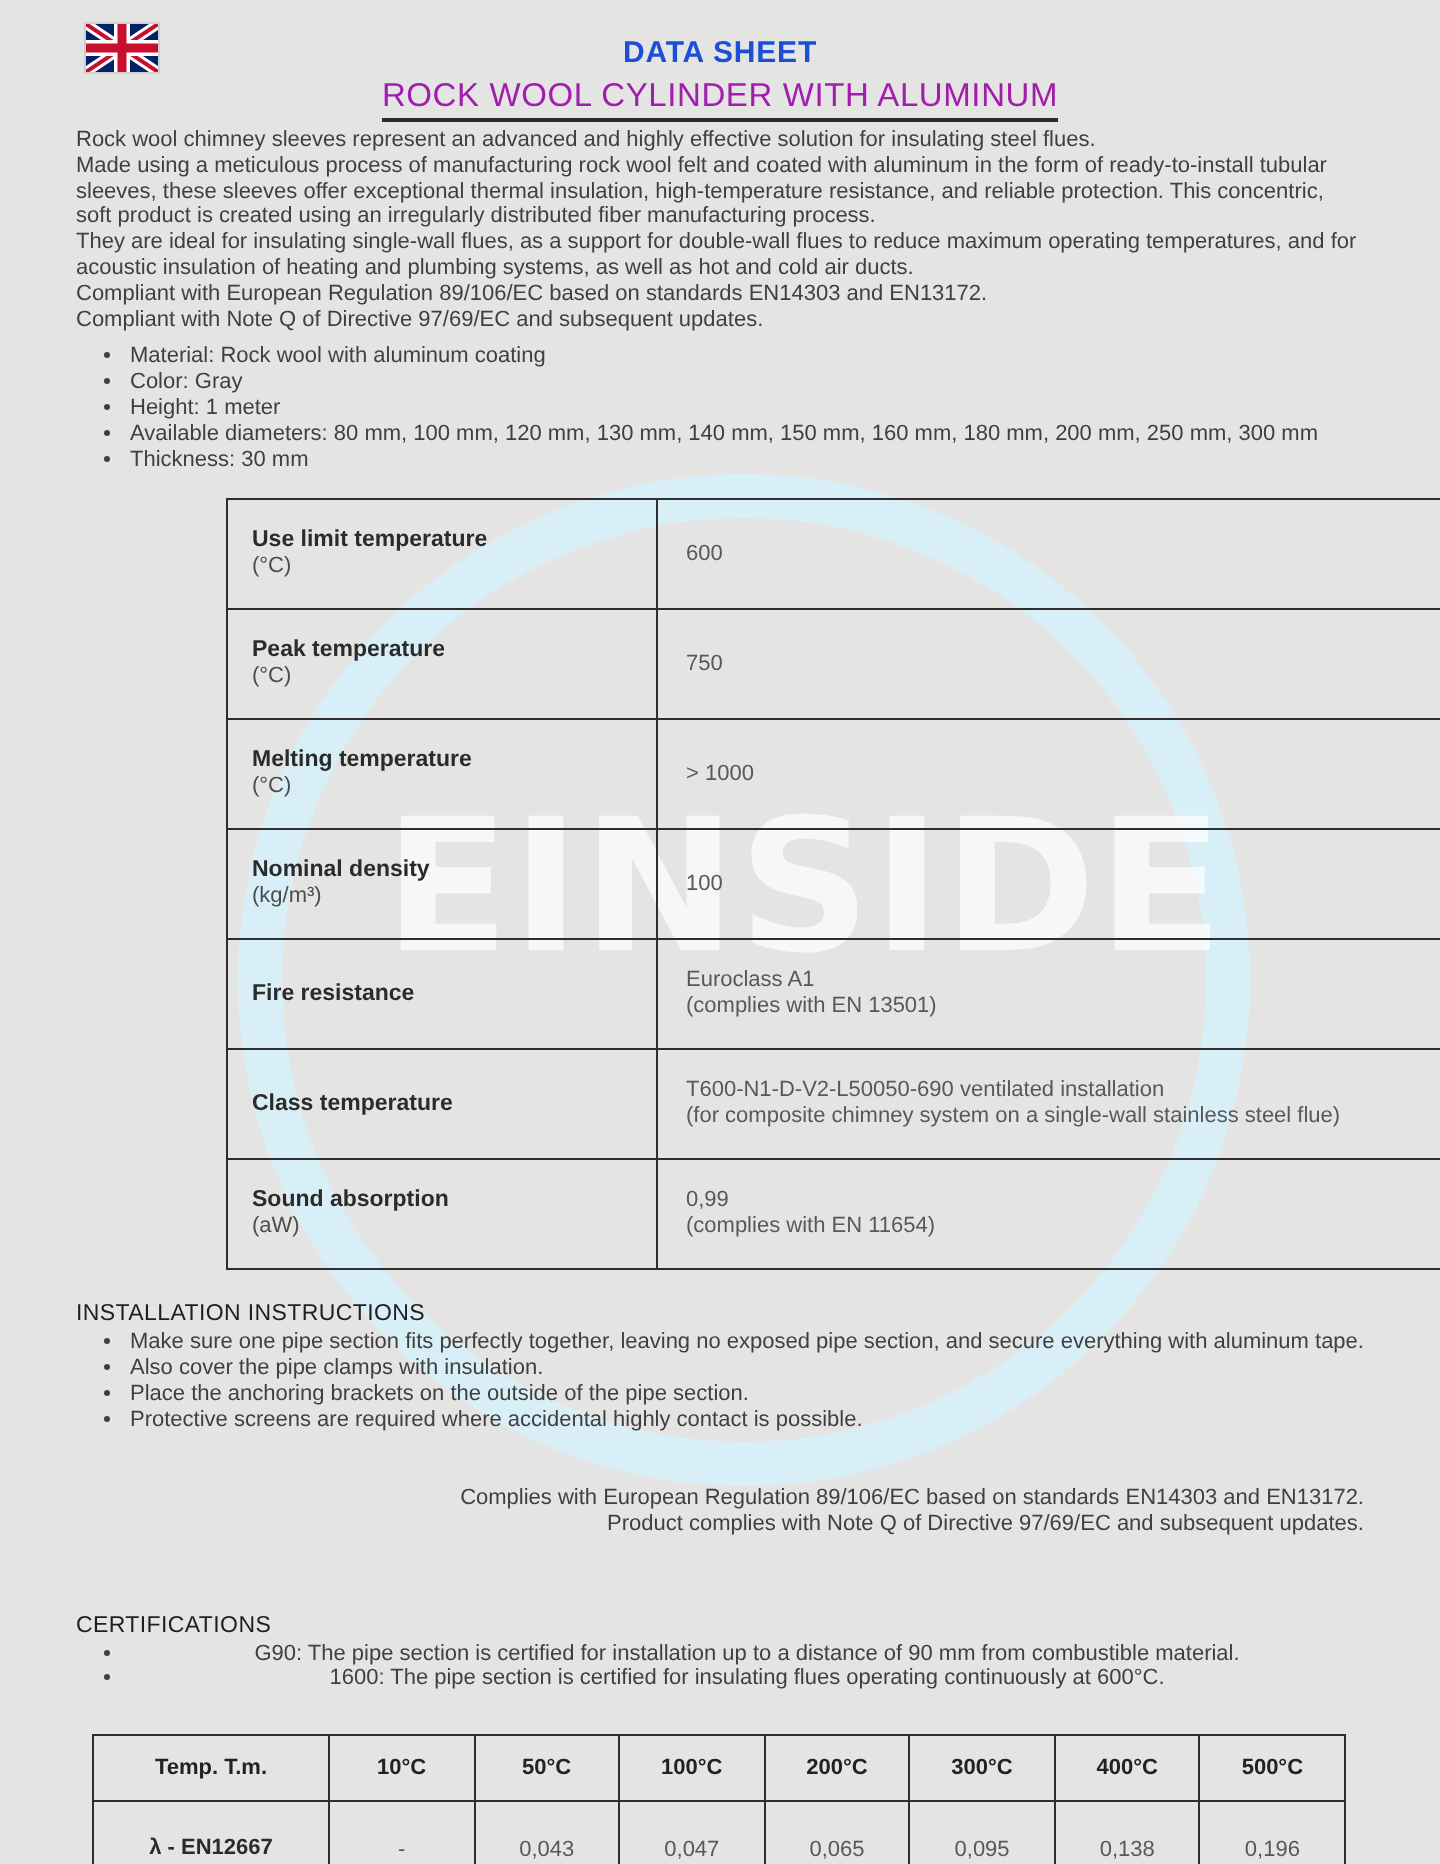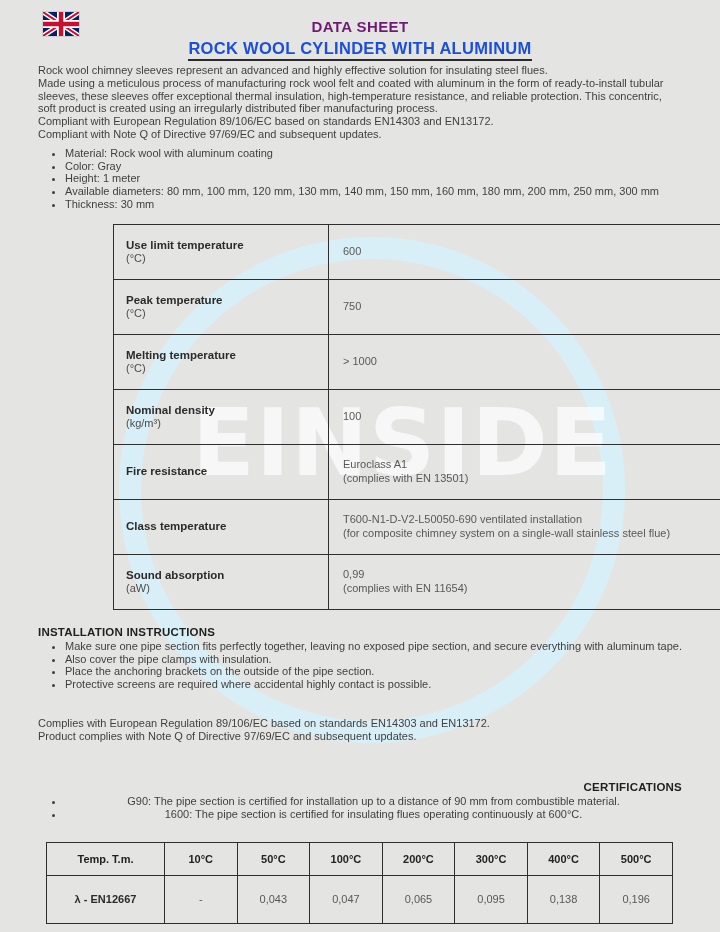--- a/index.html
+++ b/index.html
@@ -15,43 +15,43 @@
   .watermark-text{
     position:absolute;left:163px;top:390px;
     font-size:92px;font-weight:800;letter-spacing:1px;
     color:rgba(255,255,255,0.68);
     font-family:"DejaVu Sans","Liberation Sans",sans-serif;
     margin-left:29px;
   }
   .content{position:relative;z-index:1;padding:0 38px;}
   .header{position:relative;padding-top:18px;text-align:center;}
   .flag{position:absolute;left:4px;top:11px;border:1px solid #cfd0cf;}
-  .title{font-size:15px;font-weight:bold;color:#701a75;letter-spacing:.4px;}
+  .title{font-size:15px;font-weight:bold;color:#1d4ed8;letter-spacing:.4px;}
   .subtitle-wrap{margin-top:4px;}
   .subtitle{
-    display:inline-block;font-size:16.5px;font-weight:bold;color:#1d4ed8;
+    display:inline-block;font-size:16.5px;font-weight:normal;color:#a21caf;
     letter-spacing:.3px;border-bottom:2px solid #2a2a2a;padding-bottom:1px;
   }
   .intro{margin-top:3px;font-size:11px;line-height:12.8px;}
   .intro p{margin:0;}
   ul.bullets{margin:6px 0 0 0;padding-left:27px;font-size:11px;line-height:12.8px;}
   ul.bullets li{margin:0;}
   table{border-collapse:collapse;}
   table td,table th{border:1.5px solid #2e2e2e;}
   .spec-table{margin:13px 0 0 75px;width:645px;table-layout:fixed;}
   .spec-table td{height:46px;vertical-align:middle;}
   .spec-table .c-label{width:194px;padding:4px 8px 4px 12px;}
   .spec-table .c-value{padding:4px 8px 4px 14px;}
   .spec-label{font-size:11.5px;font-weight:bold;color:#2b2b2b;line-height:13px;}
   .spec-unit{font-size:11px;color:#4c4c4c;line-height:13px;}
   .spec-value{font-size:11px;color:#585858;line-height:13.5px;}
-  .section-heading{margin-top:16px;font-size:11.5px;font-weight:bold;color:#1f1f1f;letter-spacing:.2px;}
+  .section-heading{margin-top:16px;font-size:11.5px;font-weight:normal;color:#1f1f1f;letter-spacing:.2px;}
   .plain-lines{margin-top:26px;font-size:11px;line-height:13.5px;}
-  .plain-lines p{margin:0;}
-  .cert-heading{margin-top:37px;text-align:right;}
+  .plain-lines p{margin:0;text-align:right;}
+  .cert-heading{margin-top:37px;}
   .thermal-table{margin:21px 0 0 8px;width:627px;table-layout:fixed;text-align:center;}
   .thermal-table col.first{width:118px;}
   .thermal-table th{height:30px;font-size:11px;color:#222;font-weight:bold;}
   .thermal-table td{height:45px;vertical-align:middle;}
   .t-label{font-size:11px;font-weight:bold;color:#2b2b2b;line-height:12.5px;}
   .t-val{font-size:11px;color:#585858;}
 </style>
 </head>
 <body>
 
@@ -74,20 +74,21 @@
     </svg>
     <div class="title">DATA SHEET</div>
     <div class="subtitle-wrap">
       <span class="subtitle">ROCK WOOL CYLINDER WITH ALUMINUM</span>
     </div>
   </div>
 
   <div class="intro">
     <p>Rock wool chimney sleeves represent an advanced and highly effective solution for insulating steel flues.</p>
     <p>Made using a meticulous process of manufacturing rock wool felt and coated with aluminum in the form of ready-to-install tubular sleeves, these sleeves offer exceptional thermal insulation, high-temperature resistance, and reliable protection. This concentric, soft product is created using an irregularly distributed fiber manufacturing process.</p>
+    <p>They are ideal for insulating single-wall flues, as a support for double-wall flues to reduce maximum operating temperatures, and for acoustic insulation of heating and plumbing systems, as well as hot and cold air ducts.</p>
     <p>Compliant with European Regulation 89/106/EC based on standards EN14303 and EN13172.</p>
     <p>Compliant with Note Q of Directive 97/69/EC and subsequent updates.</p>
   </div>
 
   <ul class="bullets">
     <li>Material: Rock wool with aluminum coating</li>
     <li>Color: Gray</li>
     <li>Height: 1 meter</li>
     <li>Available diameters: 80 mm, 100 mm, 120 mm, 130 mm, 140 mm, 150 mm, 160 mm, 180 mm, 200 mm, 250 mm, 300 mm</li>
     <li>Thickness: 30 mm</li>

